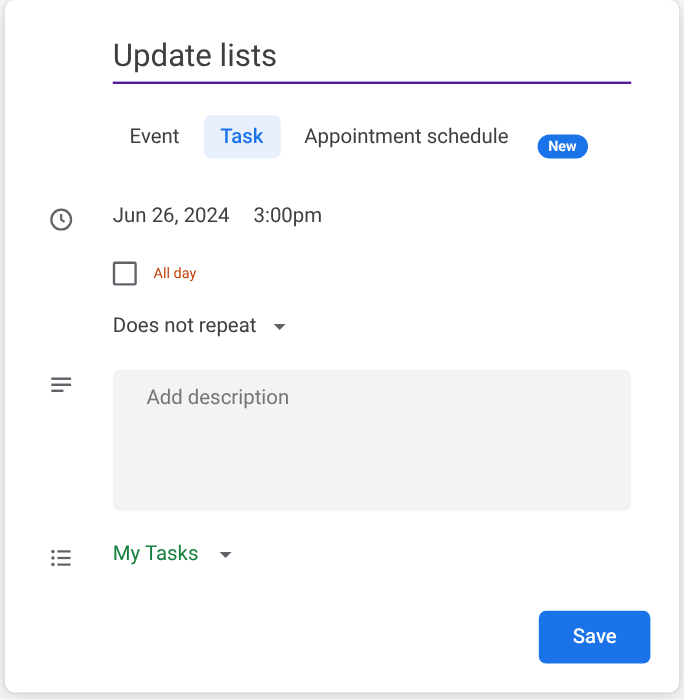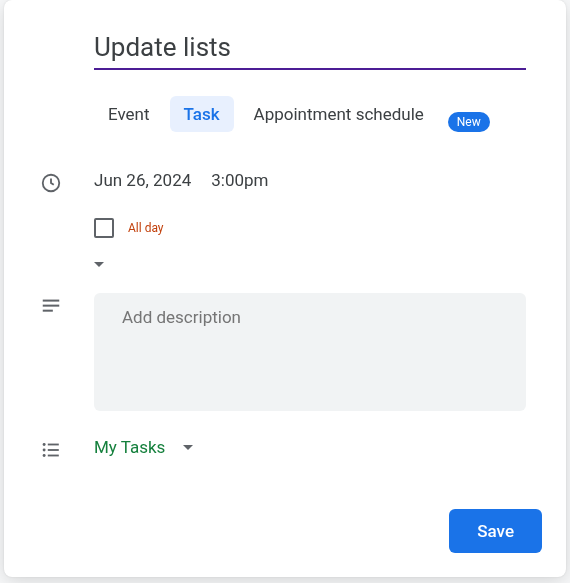--- a/index.html
+++ b/index.html
@@ -4,21 +4,21 @@
   <style>
     * { box-sizing: border-box; margin: 0; padding: 0; }
     body { font-family: 'Google Sans', Roboto, Arial, sans-serif; background: #f8f9fa; width: 570px; height: 583px; position: relative; }
     .dialog { background: #fff; border-radius: 8px; box-shadow: 0 4px 20px rgba(0,0,0,0.15), 0 0 2px rgba(0,0,0,0.1); position: absolute; top: 0; left: 4px; right: 4px; bottom: 6px; display: flex; flex-direction: column; padding-top: 28px; }
     .content { flex: 1; padding: 0 20px 0 20px; }
     .title-row { margin-left: 70px; margin-right: 20px; }
     .title-input { width: 100%; border: none; border-bottom: 2px solid #4c1d95; font-size: 26px; color: #3c4043; padding: 4px 0 6px 0; outline: none; font-family: inherit; background: transparent; }
     .tabs-row { margin-left: 70px; margin-top: 26px; display: flex; align-items: flex-end; gap: 6px; }
     .tab { padding: 8px 14px; border-radius: 6px; font-size: 17px; color: #3c4043; cursor: pointer; font-weight: 400; }
     .tab.active { background: #e8f0fe; color: #1a73e8; font-weight: 500; }
-    .new-badge { background: #1a73e8; color: #fff; border-radius: 12px; font-size: 12px; font-weight: 400; padding: 3px 9px; margin-left: 4px; }
+    .new-badge { background: #1a73e8; color: #fff; border-radius: 12px; font-size: 12px; font-weight: 700; padding: 3px 9px; margin-left: 4px; }
     .row { display: flex; align-items: flex-start; margin-top: 24px; }
     .icon-col { width: 70px; display: flex; justify-content: flex-start; padding-left: 16px; padding-top: 2px; }
     .icon { width: 22px; height: 22px; color: #5f6368; }
     .body-col { flex: 1; padding-right: 20px; }
     .time-line { display: flex; gap: 20px; align-items: center; font-size: 17px; color: #3c4043; }
     .allday-line { display: flex; align-items: center; gap: 14px; margin-top: 28px; font-size: 12px; color: #c2410c; }
     .checkbox { width: 20px; height: 20px; border: 2px solid #5f6368; border-radius: 2px; cursor: pointer; flex-shrink: 0; }
     .repeat-line { display: flex; align-items: center; gap: 14px; margin-top: 24px; font-size: 17px; color: #3c4043; cursor: pointer; }
     .dropdown-arrow { border-left: 5px solid transparent; border-right: 5px solid transparent; border-top: 5px solid #5f6368; width: 0; height: 0; }
     .desc-row { margin-top: 26px; }
@@ -55,20 +55,21 @@
       <div class="body-col">
         <div class="time-line">
           <span>Jun 26, 2024</span>
           <span>3:00pm</span>
         </div>
         <div class="allday-line">
           <div class="checkbox"></div>
           <span>All day</span>
         </div>
         <div class="repeat-line">
+          <span>Does not repeat</span>
           <span class="dropdown-arrow"></span>
         </div>
       </div>
     </div>
 
     <div class="row desc-row">
       <div class="icon-col">
         <svg class="icon" viewBox="0 0 24 24" fill="currentColor">
           <rect x="3" y="5" width="18" height="2.2"></rect>
           <rect x="3" y="10.5" width="18" height="2.2"></rect>

